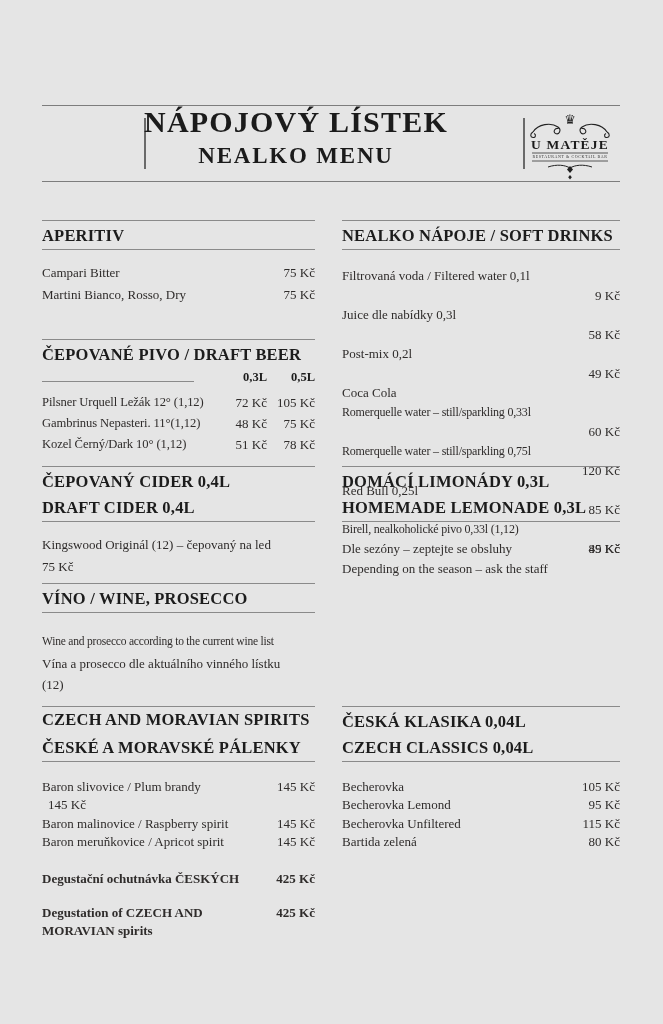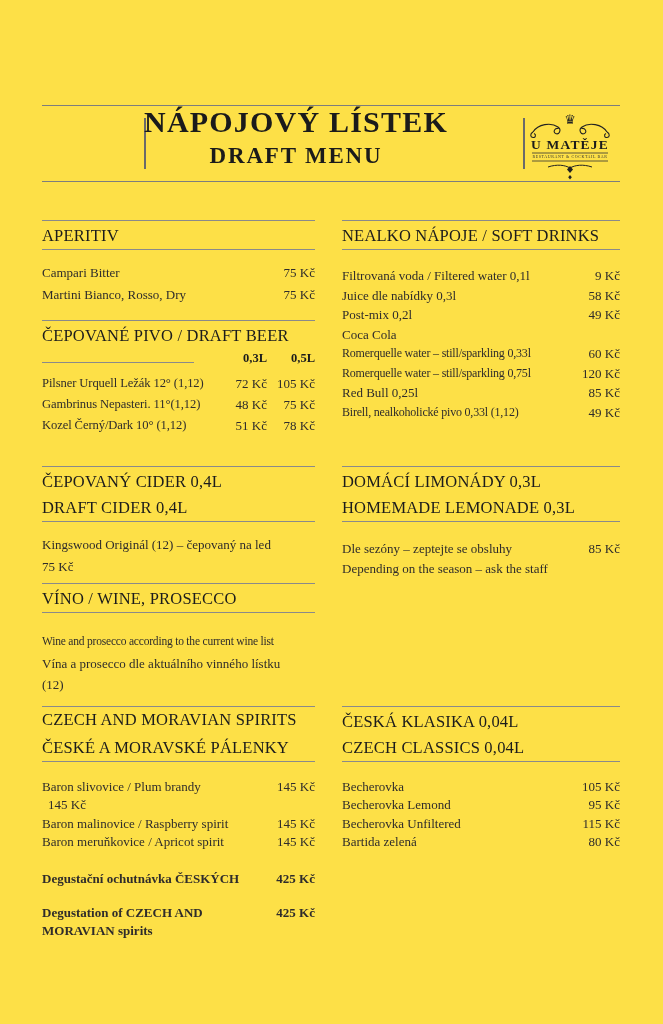--- a/index.html
+++ b/index.html
@@ -1,76 +1,76 @@
 <!DOCTYPE html>
 <html><head>
 <meta charset="utf-8">
 <style>
   html,body{margin:0;padding:0;background:#ffffff;}
   .page{
     position:relative;
     width:663px;height:1024px;
-    background:#fde047;
+    background:#e5e5e5;
     font-family:"Liberation Serif","DejaVu Serif",serif;
     color:#2f2c2b;
     overflow:hidden;
   }
   .hrule{position:absolute;left:42px;width:578px;height:0;border-top:1.6px solid #7d7d7d;}
   .vbar{position:absolute;width:1.5px;height:51px;top:118px;background:#6a6a6a;}
   .title-wrap{position:absolute;left:144px;top:103px;width:304px;text-align:center;}
   .title-wrap h1{margin:0;font-size:30px;line-height:38px;font-weight:bold;letter-spacing:1.2px;color:#1b1b1b;}
   .title-wrap h2{margin:0;font-size:23px;line-height:29px;font-weight:bold;letter-spacing:1.8px;color:#1b1b1b;}
   .logo{position:absolute;left:524px;top:107px;width:92px;height:78px;}
 
   .sec{position:absolute;}
   .sec.left{left:42px;width:273px;}
   .sec.right{left:342px;width:278px;}
   .sec-rule{border-top:1.7px solid #8a8a8a;}
-  .sec-title{font-size:16.5px;font-weight:normal;line-height:26px;letter-spacing:.2px;color:#1c1c1c;white-space:nowrap;}
+  .sec-title{font-size:16.5px;font-weight:bold;line-height:26px;letter-spacing:.2px;color:#1c1c1c;white-space:nowrap;}
   .sec-title.first{padding-top:2px;}
 
   .rows{margin-top:12px;}
   .row{display:flex;font-size:13px;line-height:22px;color:#2f2c2b;}
   .nm{flex:1;white-space:nowrap;text-align:left;}
   .pr{text-align:right;white-space:nowrap;padding-left:6px;}
   .row.long .nm{font-size:12px;letter-spacing:-0.2px;}
   .bold{font-weight:bold;}
 
   
   .colhead{display:flex;align-items:flex-end;height:17px;}
   .partial-rule{flex:0 0 152px;border-bottom:1.6px solid #8a8a8a;margin-bottom:3px;}
   .collbl{width:44px;text-align:right;font-weight:bold;font-size:12.5px;line-height:16px;color:#1c1c1c;}
   .collbl.first{margin-left:auto;}
   .collbl.second{width:48px;}
   .row.beer .nm{font-size:12.6px;letter-spacing:-0.1px;}
   .bp{width:44px;text-align:right;white-space:nowrap;}
   .bp2{width:48px;}
 
-  .rows.lh19 .row{line-height:19.5px;}
+  .rows.lh19 .row{line-height:19.5px;flex-direction:column;}
   .rows.lh18 .row{line-height:18.4px;}
   .rows.lh20 .row{line-height:20px;}
   .rows.lh21 .row{line-height:21px;}
   .note{font-size:13px;line-height:21.5px;white-space:nowrap;}
   .note.small{font-size:11.5px;letter-spacing:-0.2px;}
 
   .tasting{margin-top:18px;}
   .tasting .row{line-height:18px;gap:23px;}
   .tasting + .tasting{margin-top:16px;}
 </style>
 </head>
 <body>
 
 <div class="page">
 
   <div class="hrule" style="top:105px"></div>
   <div class="vbar" style="left:144px"></div>
   <div class="vbar" style="left:523px"></div>
   <div class="title-wrap">
     <h1>NÁPOJOVÝ LÍSTEK</h1>
-    <h2>DRAFT MENU</h2>
+    <h2>NEALKO MENU</h2>
   </div>
   <svg class="logo" viewBox="0 0 92 78">
     <g stroke="#222" fill="none" stroke-width="1.1">
       <path d="M9,25 C14,17 27,15 34,20"></path>
       <path d="M34,20 c4,3 1,8 -2.5,6.5 c-3,-1.5 -0.5,-6 3,-5"></path>
       <path d="M9,25 c-3,1.5 -3,5 0,5.5 c2.5,0.5 3.5,-3 1,-4"></path>
       <path d="M83,25 C78,17 65,15 58,20"></path>
       <path d="M58,20 c-4,3 -1,8 2.5,6.5 c3,-1.5 0.5,-6 -3,-5"></path>
       <path d="M83,25 c3,1.5 3,5 0,5.5 c-2.5,0.5 -3.5,-3 -1,-4"></path>
     </g>
@@ -96,21 +96,21 @@
         <span class="nm">Campari Bitter</span>
         <span class="pr">75 Kč</span>
       </div>
       <div class="row">
         <span class="nm">Martini Bianco, Rosso, Dry</span>
         <span class="pr">75 Kč</span>
       </div>
     </div>
   </section>
 
-  <section class="sec left" style="top:320px">
+  <section class="sec left" style="top:339px">
     <div class="sec-rule"></div>
     <div class="sec-title first">ČEPOVANÉ PIVO / DRAFT BEER</div>
     <div class="colhead">
       <span class="partial-rule"></span>
       <span class="collbl first">0,3L</span>
       <span class="collbl second">0,5L</span>
     </div>
     <div class="rows lh21" style="margin-top:7px">
       <div class="row beer">
         <span class="nm">Pilsner Urquell Ležák 12° (1,12)</span>

